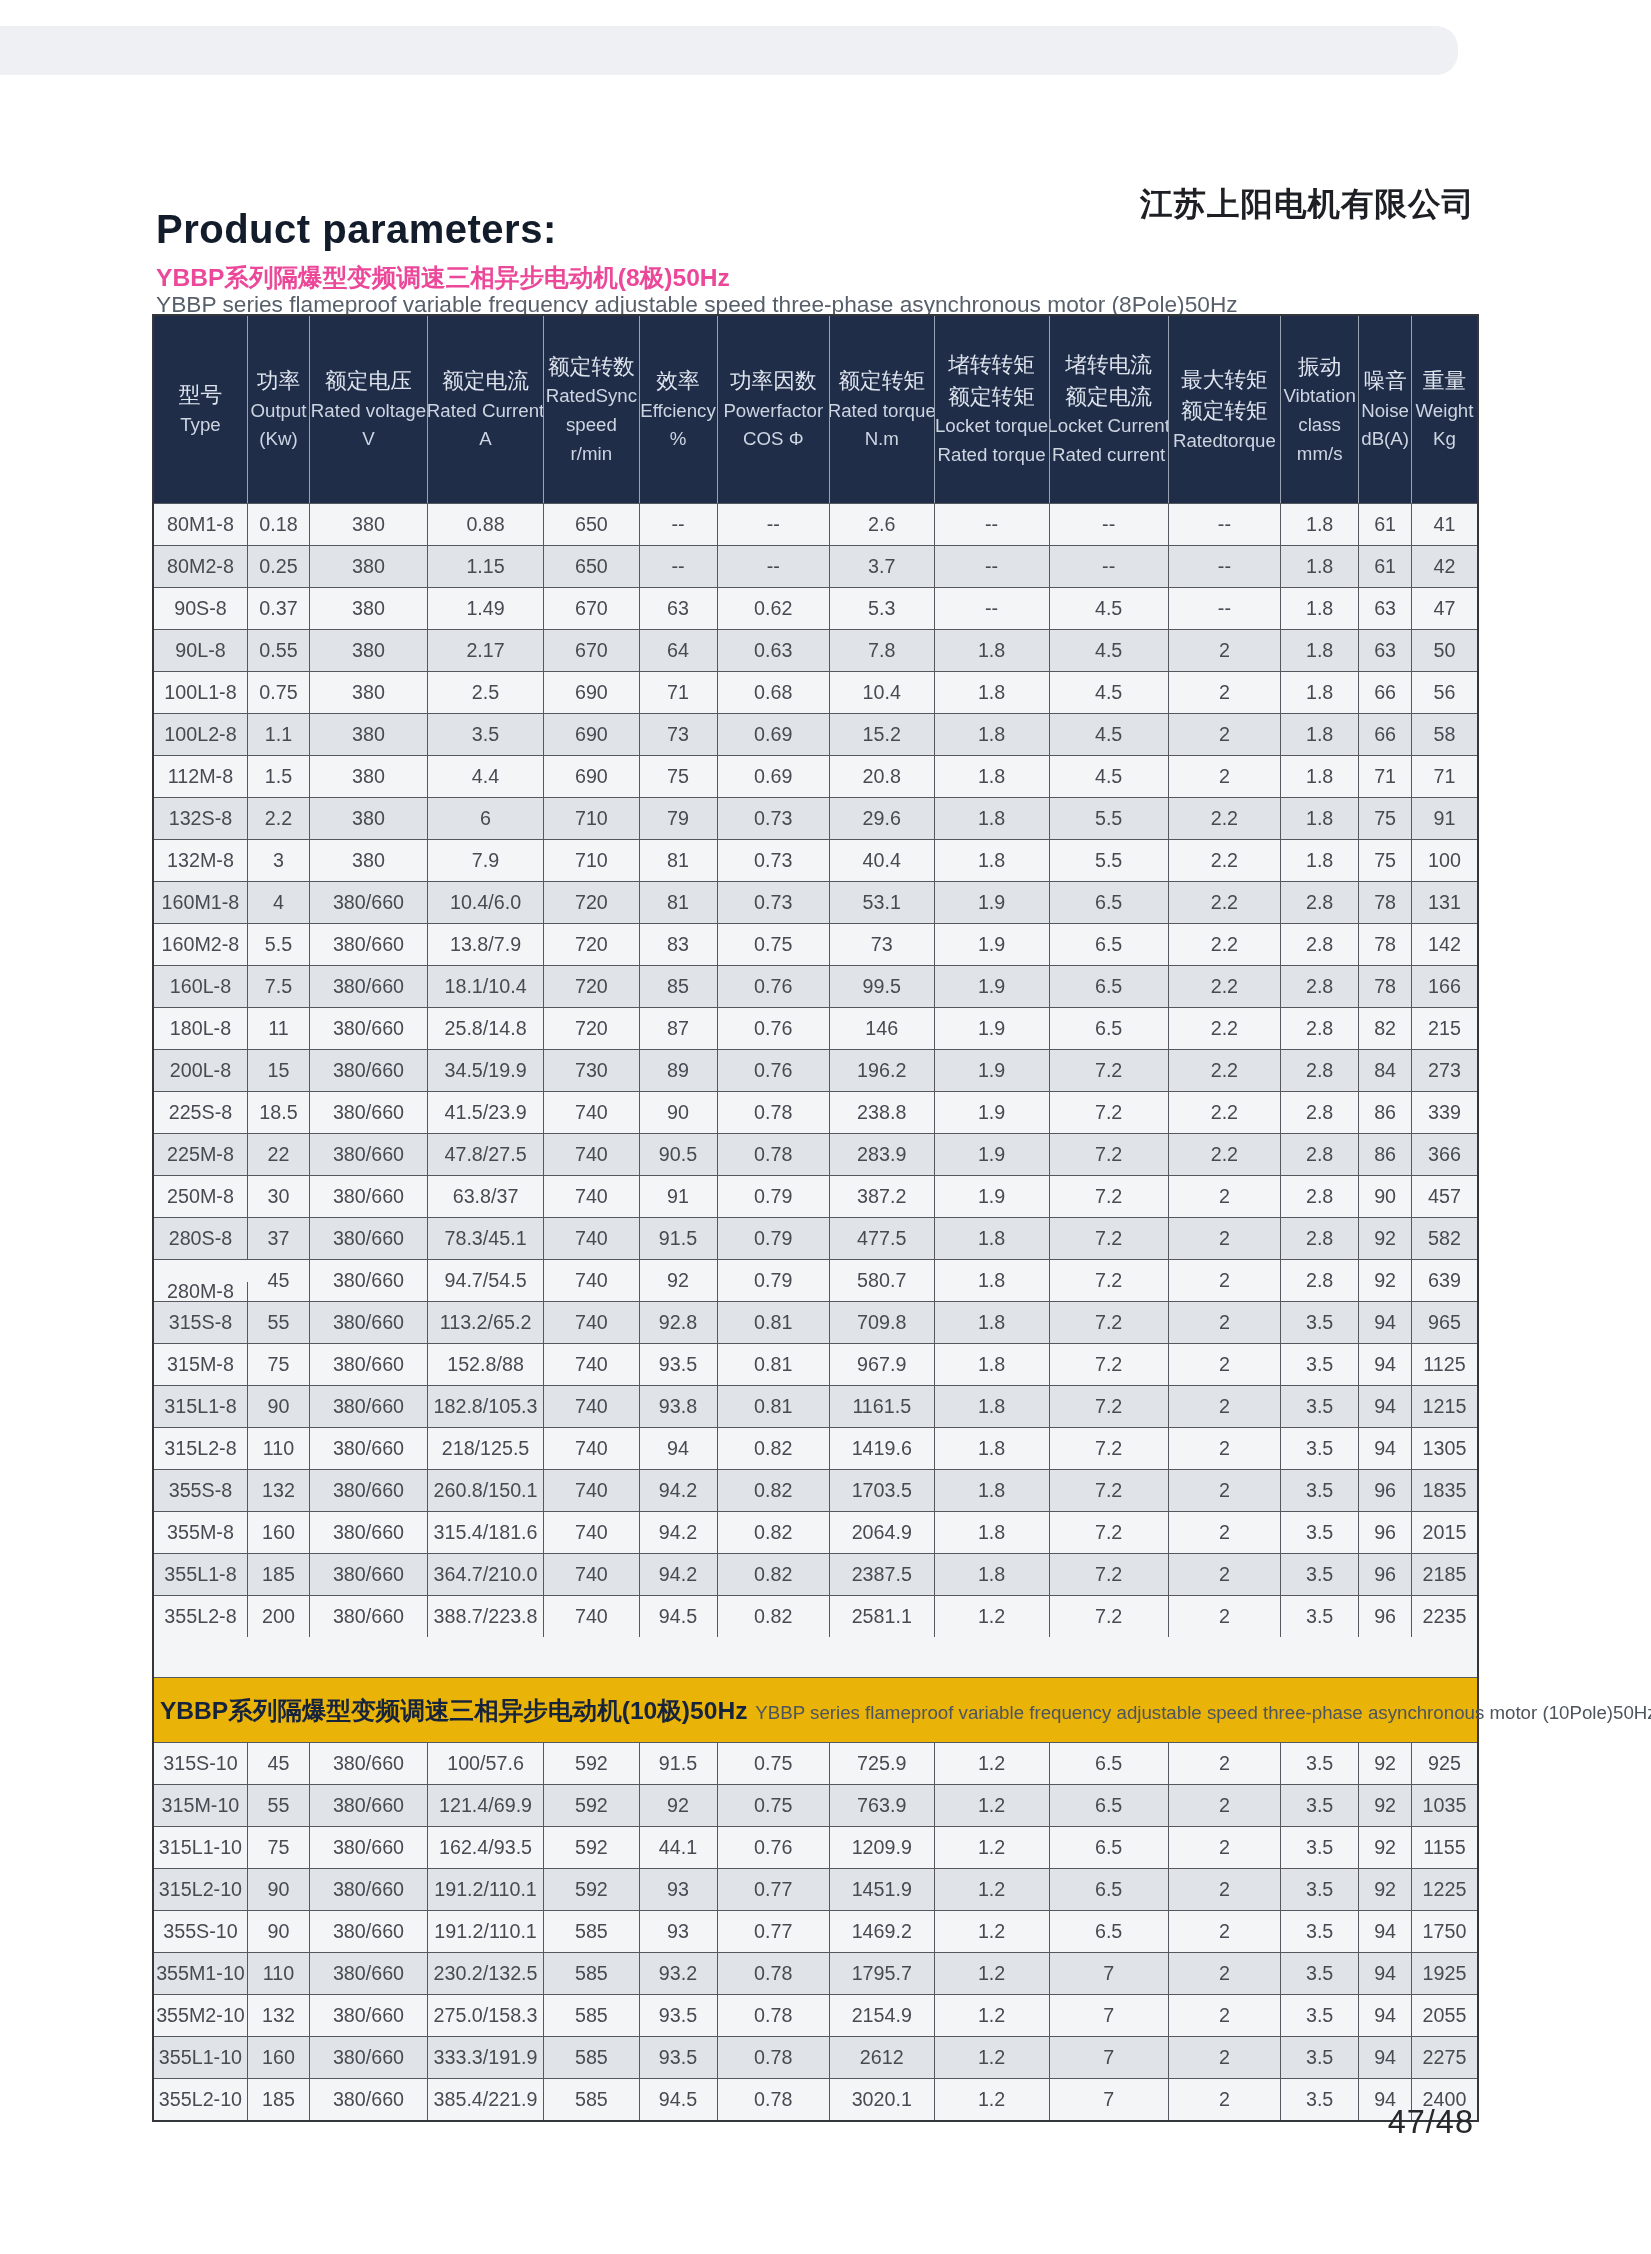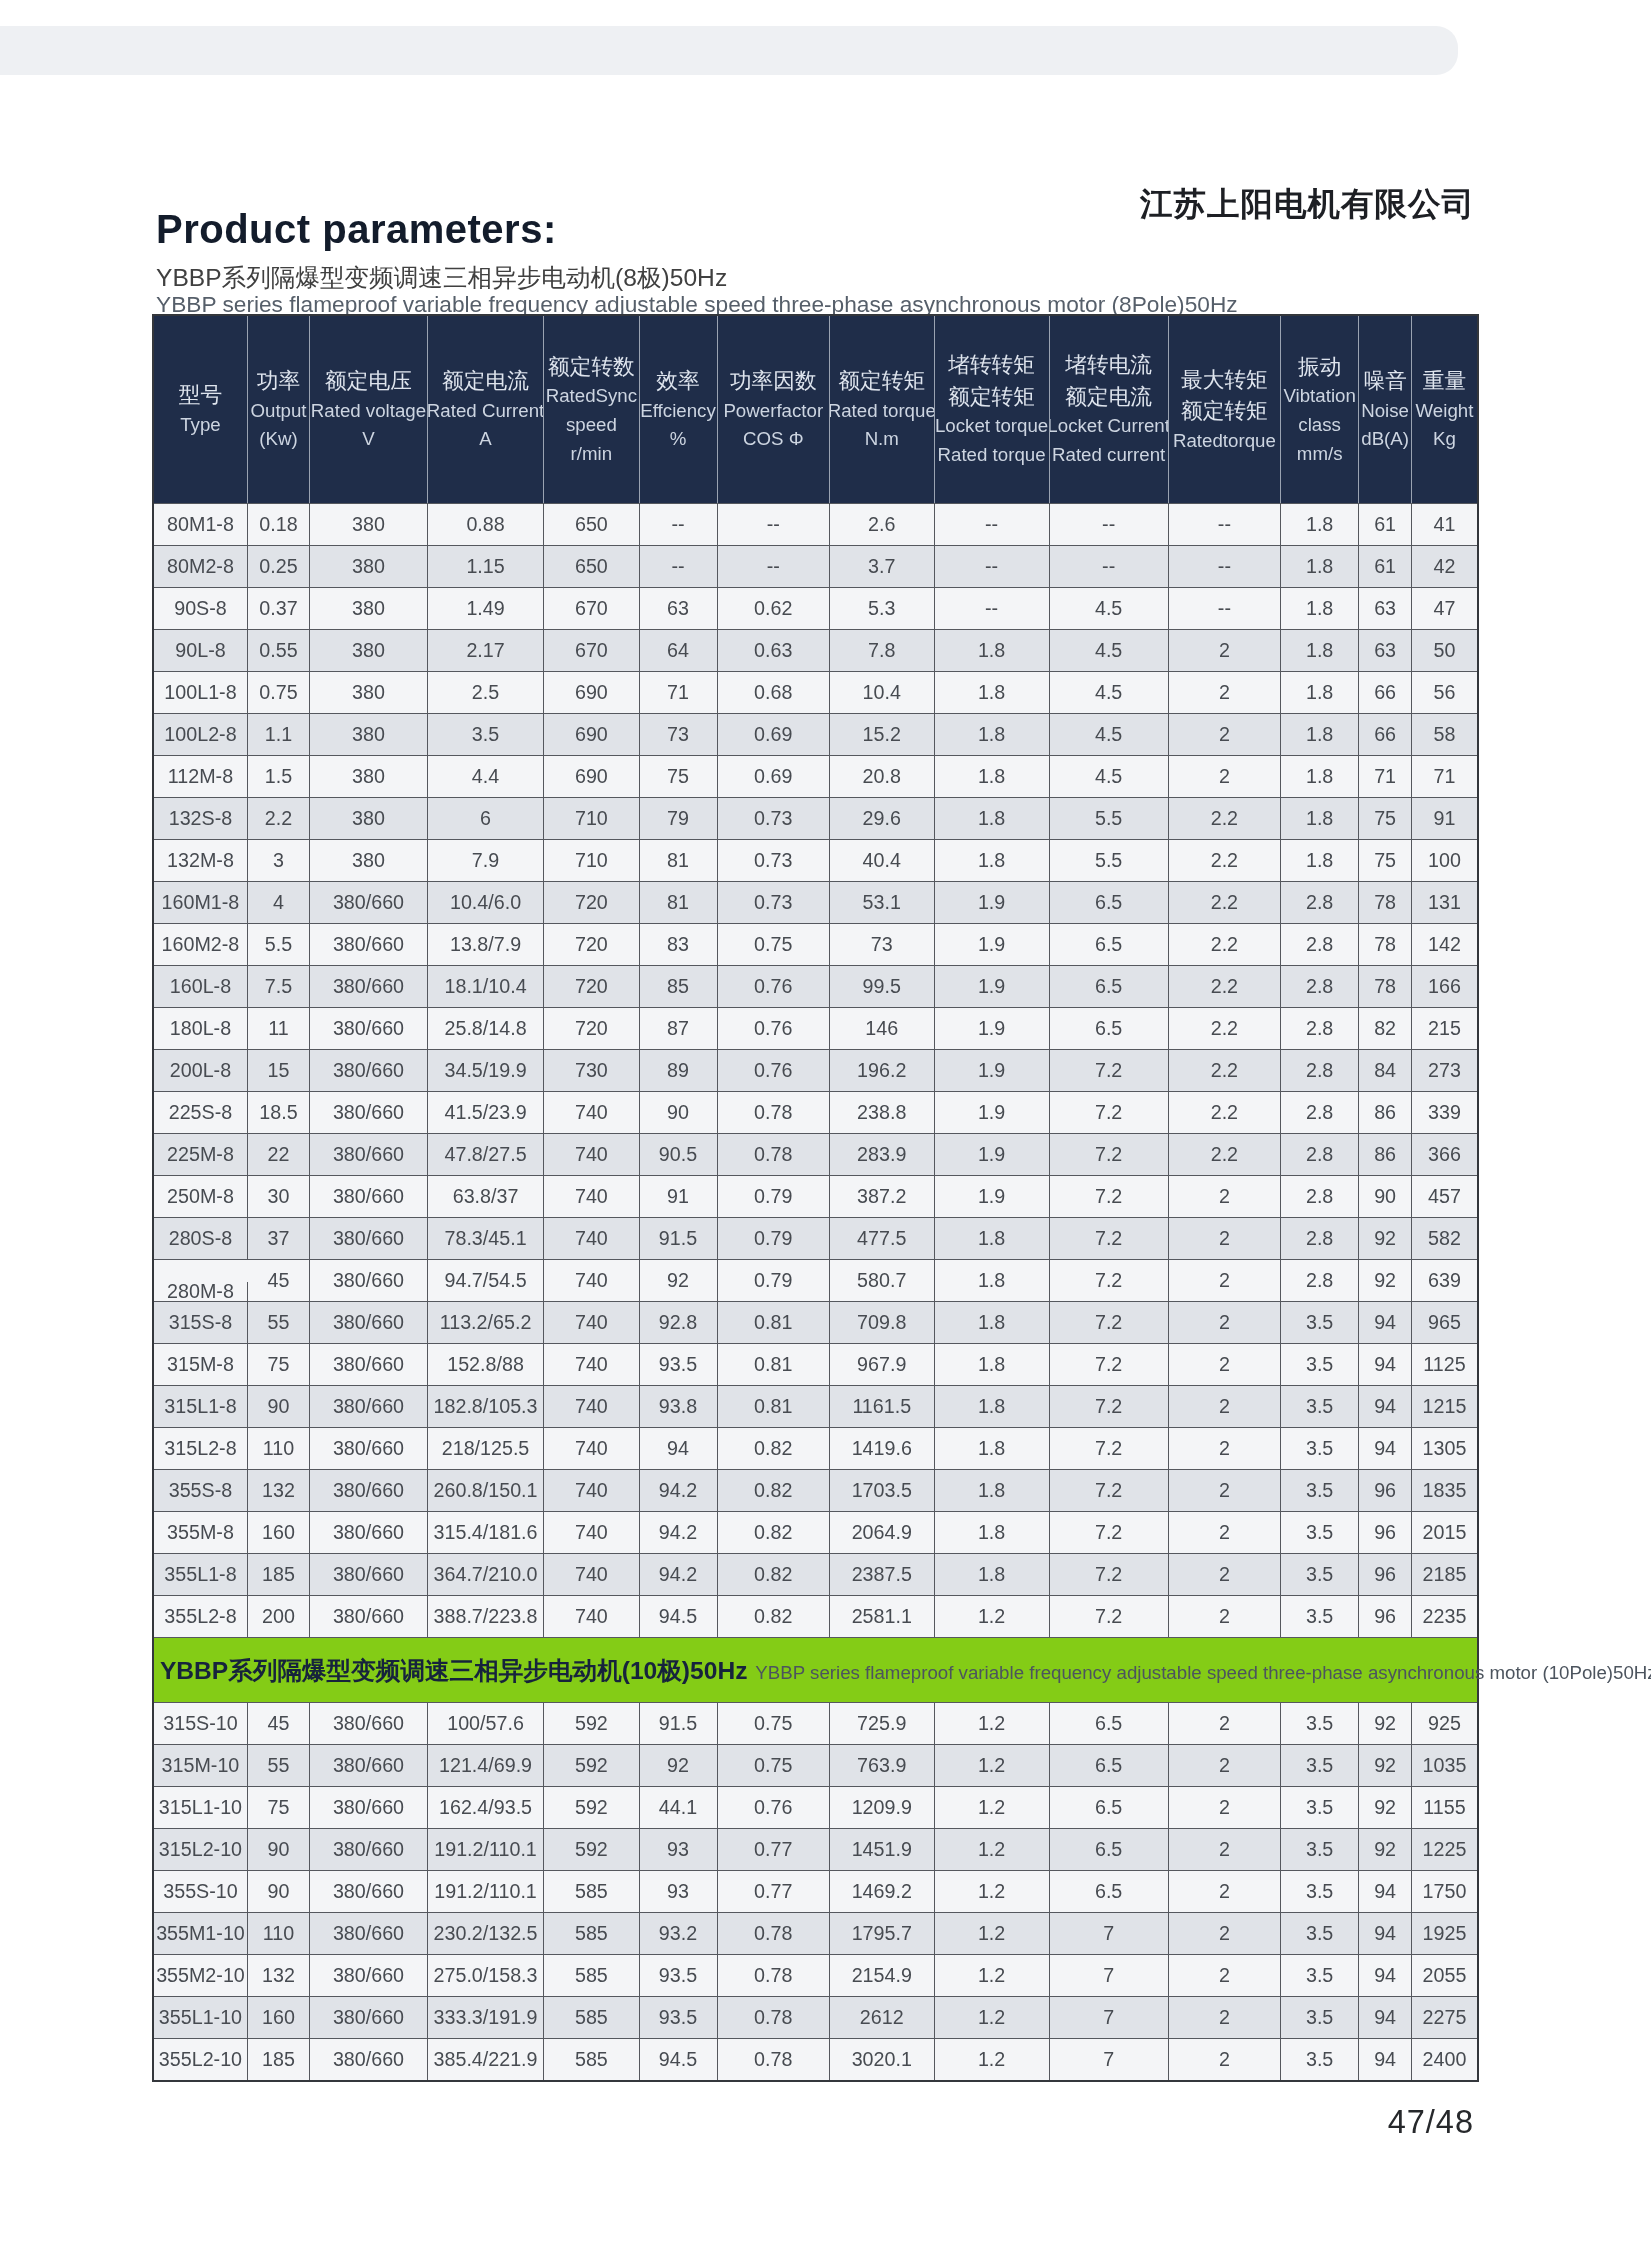--- a/index.html
+++ b/index.html
@@ -22,21 +22,21 @@
     font-size:32.5px;font-weight:600;color:#1d1f24;
     letter-spacing:1px;
   }
   .title{
     position:absolute;left:156px;top:207px;
     font-size:40px;font-weight:700;color:#131c2b;
     letter-spacing:0.5px;
   }
   .subtitle-zh{
     position:absolute;left:156px;top:261px;
-    font-size:24.6px;font-weight:400;color:#404040;
+    font-size:24.6px;font-weight:700;color:#ec4899;
   }
   .subtitle-en{
     position:absolute;left:156px;top:291px;
     font-size:22.7px;font-weight:400;color:#565f6a;
   }
   .ptable{
     position:absolute;left:152px;top:314px;width:1327px;
     border:2px solid #34373c;
     box-sizing:border-box;
     background:#f4f5f7;
@@ -70,22 +70,23 @@
     border-right:1px solid #55585e;
     font-size:19.7px;color:#474b51;
     white-space:nowrap;overflow:hidden;
   }
   .tcell:last-child{border-right:none;}
   .divider-row{
     display:flex;align-items:baseline;
     height:65px;
     box-sizing:border-box;
     border-top:1px solid #55585e;
-    background:#84cc16;
+    background:#eab308;
     padding:15.8px 5.9px 0 5.9px;
+    margin-top:40px;
   }
   .divider-zh{font-size:24.6px;font-weight:700;color:#16233c;white-space:nowrap;}
   .divider-en{font-size:18.7px;color:#4c545e;margin-left:7.9px;white-space:nowrap;}
   .page-number{
     position:absolute;top:2104px;right:178px;
     font-size:32.5px;color:#26282b;letter-spacing:1px;
   }
 </style>
 </head>
 <body>

